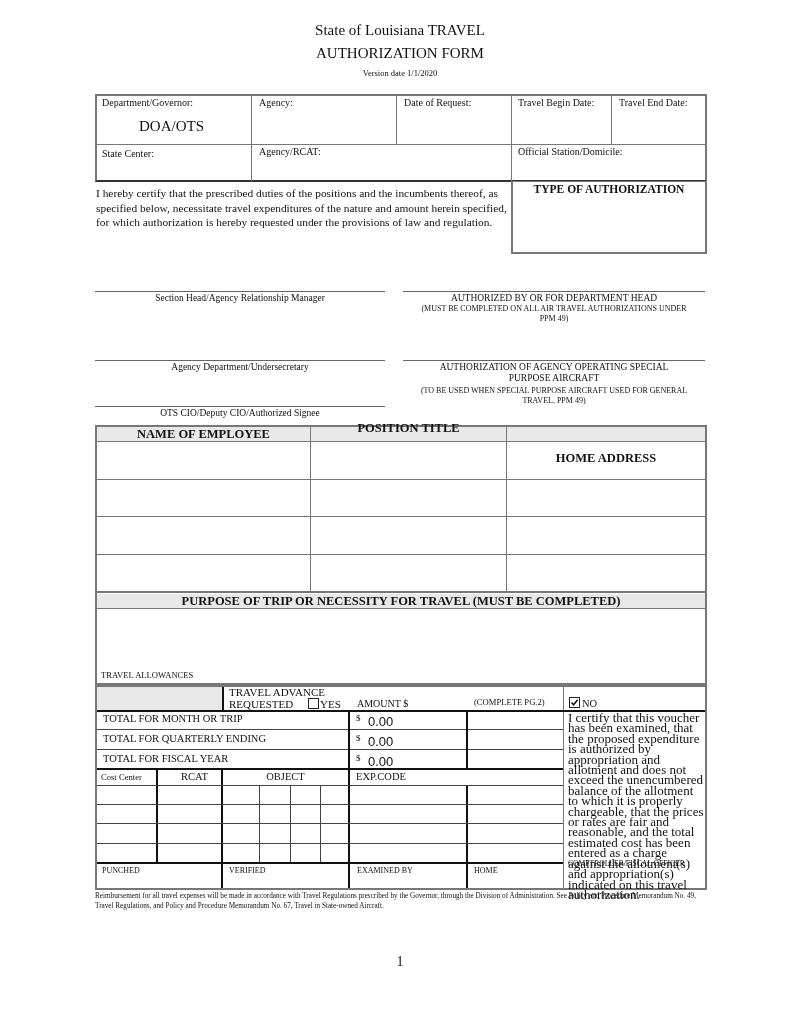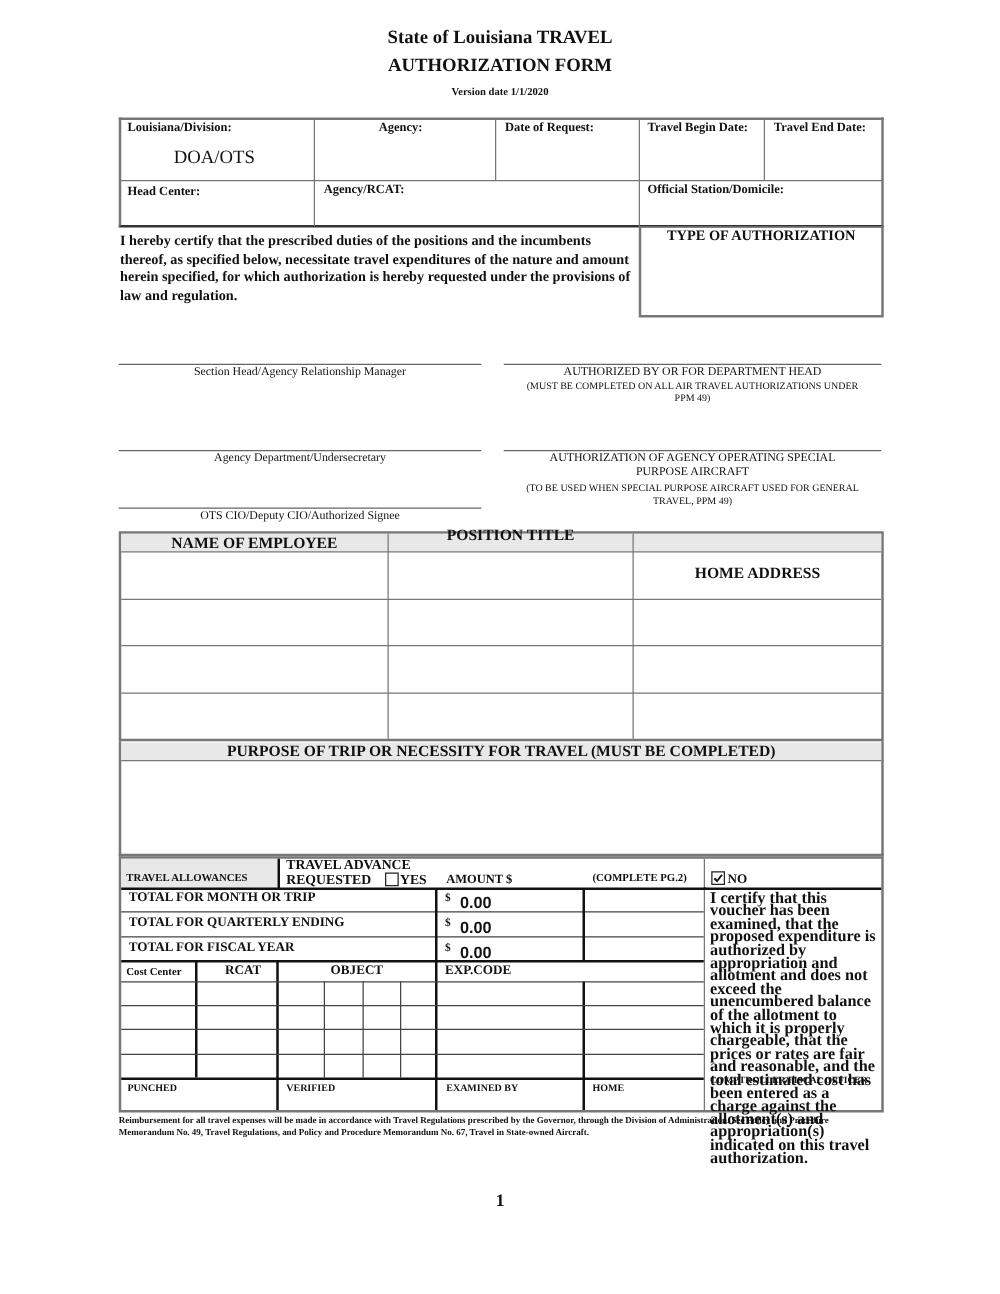--- a/index.html
+++ b/index.html
@@ -1,18 +1,18 @@
 <!DOCTYPE html>
 <html><head>
 <meta charset="utf-8">
 <style>
   html, body { margin:0; padding:0; background:#fff; }
   body { width:800px; height:1035px; position:relative; overflow:hidden;
          font-family:"Liberation Serif", "DejaVu Serif", serif; color:#111; }
-  .abs { position:absolute;font-weight:bold; }
+  .abs { position:absolute; }
   .title { left:0; width:800px; text-align:center; font-size:15px; }
   .vdate { left:0; width:800px; text-align:center; font-size:8.5px; top:68px; }
   .lbl { font-size:10px; white-space:nowrap; }
   .box { position:absolute; box-sizing:border-box; }
   .hl { position:absolute; background:#777; height:1px; }
   .vl { position:absolute; background:#777; width:1px; }
   .hlk { position:absolute; background:#111; height:2px; }
   .vlk { position:absolute; background:#111; width:2px; }
   .sigline { position:absolute; height:1px; background:#666; }
   .sigcap { position:absolute; text-align:center; font-size:9.5px; line-height:11px; }
@@ -34,36 +34,36 @@
 <div class="abs vdate">Version date 1/1/2020</div>
 
 <div>
   <div class="box" style="left:95px;top:94px;width:612px;height:88px;border:2px solid #777;border-bottom:2px solid #333;"></div>
   <div class="hl" style="left:96px;top:144px;width:610px;"></div>
   <div class="vl" style="left:251px;top:95px;height:86px;"></div>
   <div class="vl" style="left:396px;top:95px;height:49px;"></div>
   <div class="vl" style="left:511px;top:95px;height:86px;"></div>
   <div class="vl" style="left:611px;top:95px;height:49px;"></div>
 
-  <div class="abs lbl" style="left:102px;top:97px;">Louisiana/Division:</div>
+  <div class="abs lbl" style="left:102px;top:97px;">Department/Governor:</div>
   <div class="input" style="left:97px;top:118px;width:152px;height:24px;font-size:15px;padding-left:42px;">DOA/OTS</div>
 
-  <div class="abs lbl" style="left:259px;top:97px;margin-left:44px;">Agency:</div>
+  <div class="abs lbl" style="left:259px;top:97px;">Agency:</div>
   <div class="input" style="left:253px;top:110px;width:141px;height:32px;"></div>
 
   <div class="abs lbl" style="left:404px;top:97px;">Date of Request:</div>
   <div class="input" style="left:398px;top:110px;width:111px;height:32px;"></div>
 
   <div class="abs lbl" style="left:518px;top:97px;">Travel Begin Date:</div>
   <div class="input" style="left:513px;top:110px;width:96px;height:32px;"></div>
 
   <div class="abs lbl" style="left:619px;top:97px;">Travel End Date:</div>
   <div class="input" style="left:613px;top:110px;width:92px;height:32px;"></div>
 
-  <div class="abs lbl" style="left:102px;top:148px;">Head Center:</div>
+  <div class="abs lbl" style="left:102px;top:148px;">State Center:</div>
   <div class="input" style="left:97px;top:160px;width:152px;height:20px;"></div>
 
   <div class="abs lbl" style="left:259px;top:146px;">Agency/RCAT:</div>
   <div class="input" style="left:253px;top:160px;width:256px;height:20px;"></div>
 
   <div class="abs lbl" style="left:518px;top:146px;">Official Station/Domicile:</div>
   <div class="input" style="left:513px;top:160px;width:192px;height:20px;"></div>
 </div>
 
 <div class="abs" style="left:96px;top:186px;width:412px;font-size:11.4px;line-height:14.5px;">I hereby certify that the prescribed duties of the positions and the incumbents thereof, as specified below, necessitate travel expenditures of the nature and amount herein specified, for which authorization is hereby requested under the provisions of law and regulation.</div>
@@ -147,21 +147,21 @@
   <div class="vl" style="left:259px;top:785px;height:77px;background:#444;"></div>
   <div class="vl" style="left:290px;top:785px;height:77px;background:#444;"></div>
   <div class="vl" style="left:320px;top:785px;height:77px;background:#444;"></div>
   <div class="vlk" style="left:466px;top:785px;height:103px;"></div>
   <div class="hl" style="left:97px;top:785px;width:466px;background:#444;"></div>
   <div class="hl" style="left:97px;top:804px;width:466px;background:#444;"></div>
   <div class="hl" style="left:97px;top:823px;width:466px;background:#444;"></div>
   <div class="hl" style="left:97px;top:843px;width:466px;background:#444;"></div>
   <div class="hlk" style="left:97px;top:862px;width:466px;"></div>
 
-  <div class="abs" style="left:101px;top:697px;font-weight:bold;font-size:8.6px;">TRAVEL ALLOWANCES</div>
+  <div class="abs" style="left:101px;top:670px;font-weight:normal;font-size:8.6px;">TRAVEL ALLOWANCES</div>
   <div class="abs" style="left:229px;top:686px;font-size:11px;line-height:12px;">TRAVEL ADVANCE</div>
   <div class="abs" style="left:229px;top:698px;font-size:11px;line-height:12px;">REQUESTED</div>
   <div class="checkbox" style="left:308px;top:698px;"></div>
   <div class="abs" style="left:320px;top:698px;font-size:11px;line-height:12px;">YES</div>
   <div class="abs" style="left:357px;top:698px;font-size:10px;line-height:12px;">AMOUNT $</div>
   <div class="abs" style="left:474px;top:697px;font-size:8.6px;">(COMPLETE PG.2)</div>
   <div class="checkbox" style="left:569px;top:697px;">
     <svg width="9" height="9" viewBox="0 0 9 9" style="position:absolute;left:0;top:0;">
         <path d="M1.5 4.6 L3.6 6.8 L7.6 1.8" fill="none" stroke="#111" stroke-width="1.5"></path>
       </svg>

